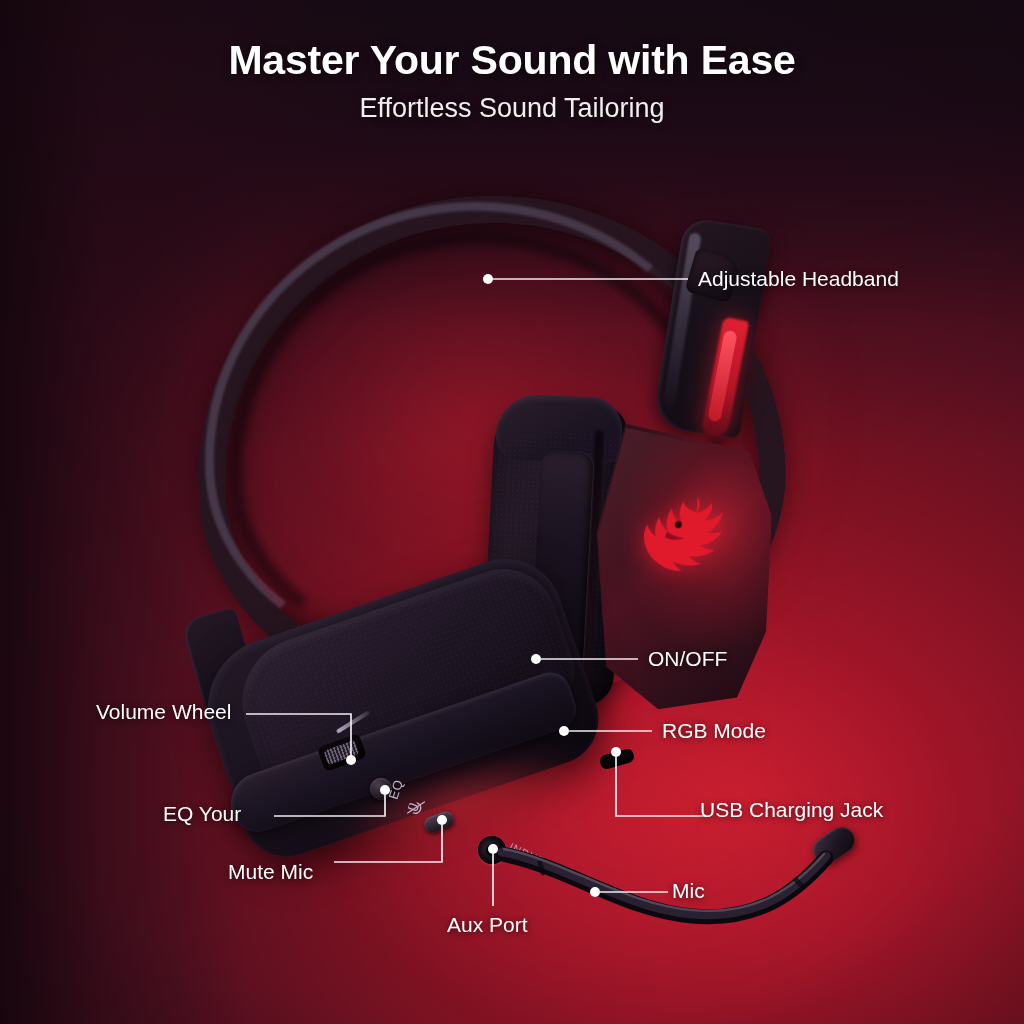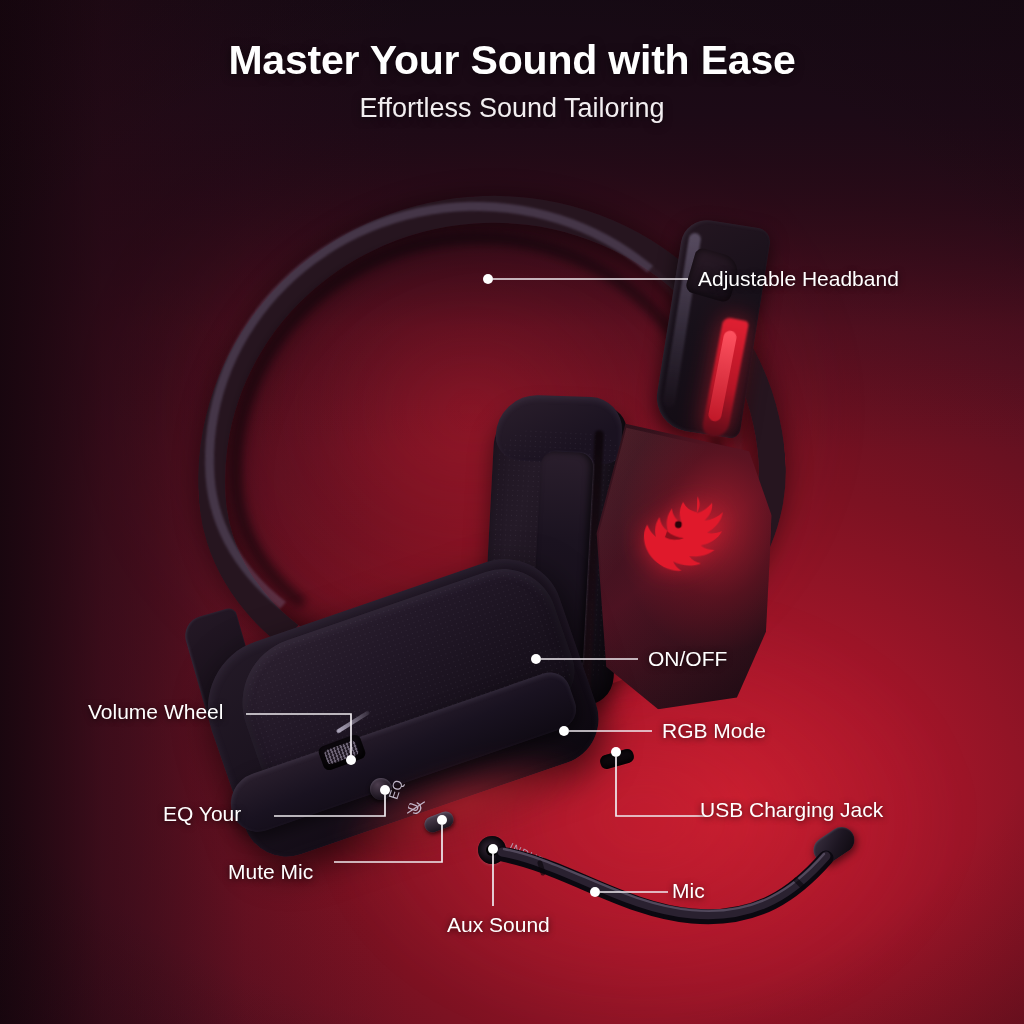--- a/index.html
+++ b/index.html
@@ -362,18 +362,18 @@
         <circle cx="9" cy="7" r="5" fill="#fff"></circle>
         <path d="M9 12 V64" stroke="#f0ebf0" stroke-width="1.7"></path>
       </svg>
   </div>
 
   <div class="callout" style="left:698px;top:267px;">Adjustable Headband</div>
   <div class="callout" style="left:648px;top:647px;">ON/OFF</div>
   <div class="callout" style="left:662px;top:719px;">RGB Mode</div>
   <div class="callout" style="left:700px;top:798px;">USB Charging Jack</div>
   <div class="callout" style="left:672px;top:879px;">Mic</div>
-  <div class="callout" style="left:88px;top:700px;">Volume Wheel</div>
+  <div class="callout" style="left:96px;top:700px;">Volume Wheel</div>
   <div class="callout" style="left:163px;top:802px;">EQ Your</div>
   <div class="callout" style="left:228px;top:860px;">Mute Mic</div>
-  <div class="callout" style="left:447px;top:913px;">Aux Sound</div>
+  <div class="callout" style="left:447px;top:913px;">Aux Port</div>
 
 </div>
 
 </body></html>

